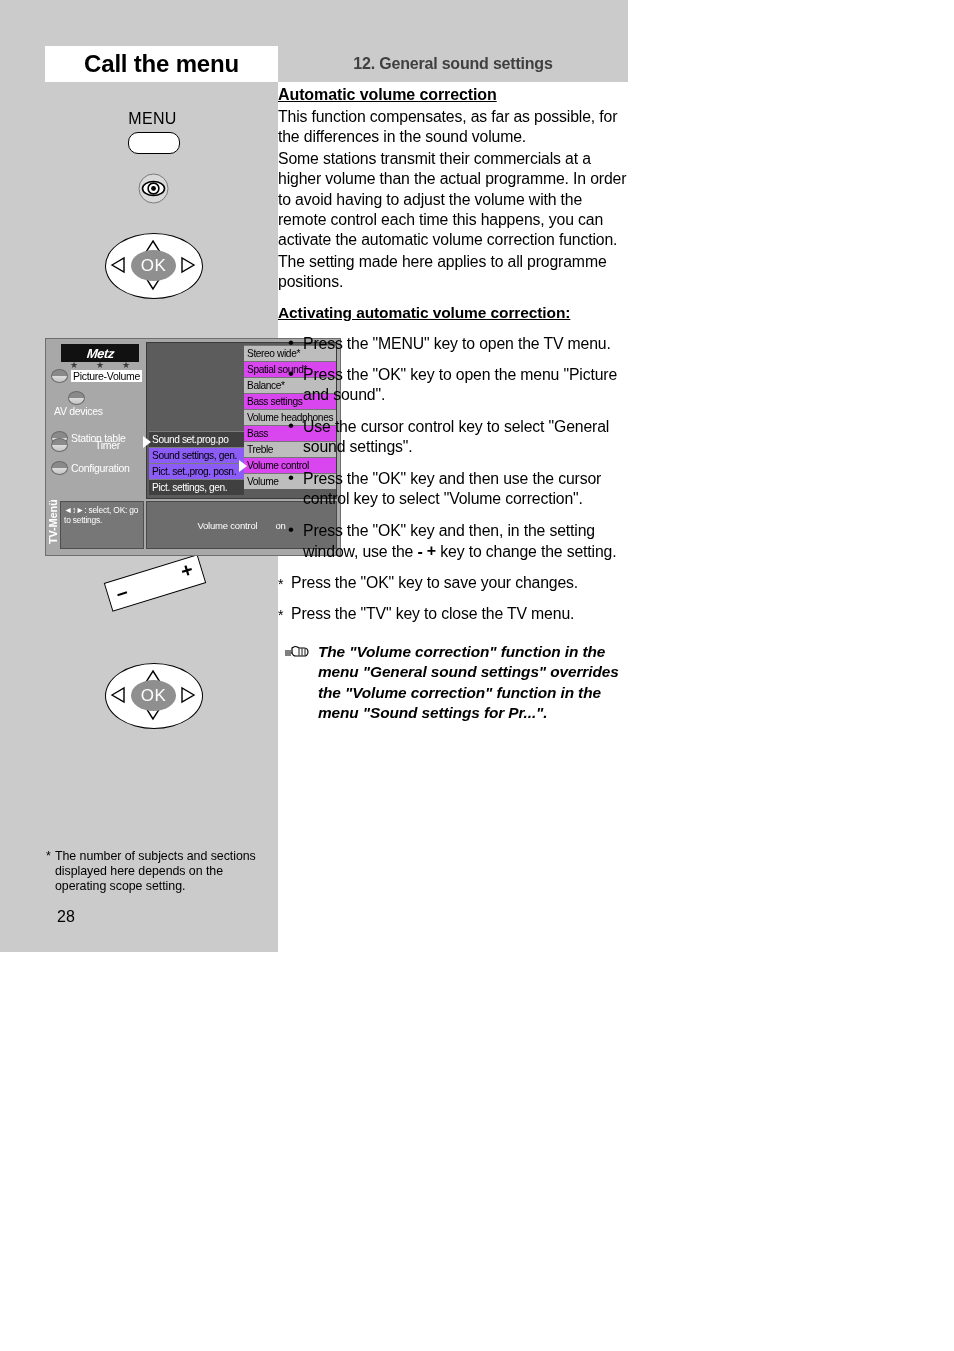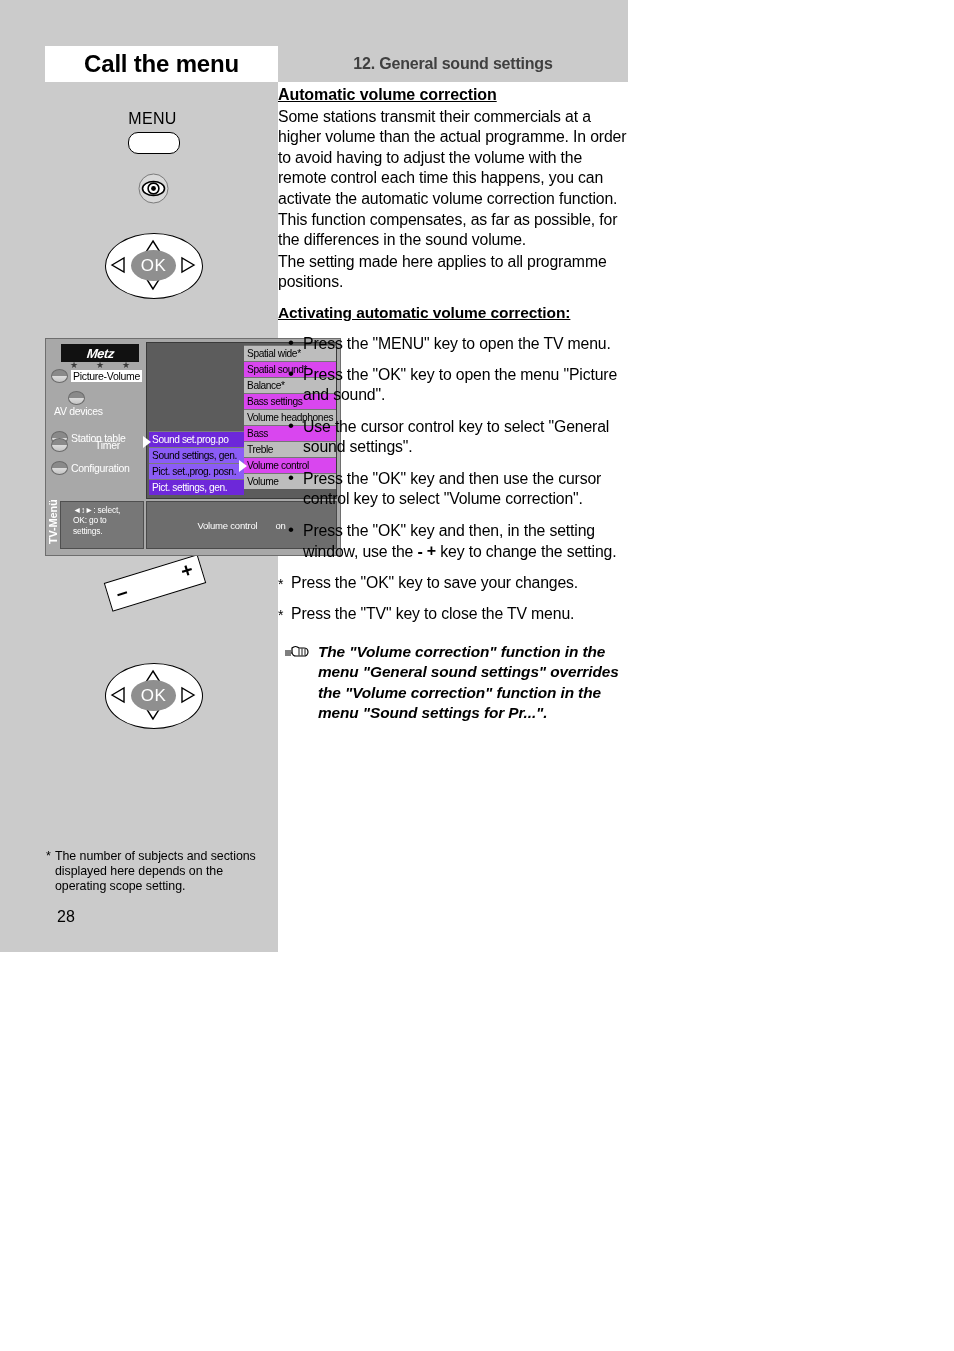--- a/index.html
+++ b/index.html
@@ -309,40 +309,40 @@
   }
   #tvmenu .helpbox {
     position: absolute;
     left: 14px; top: 162px;
     width: 84px; height: 48px;
     background: #777777;
     border: 1px solid #4f4f4f;
     color: #ffffff;
     font-size: 8.4px;
     line-height: 10.4px;
-    padding: 3px 12px;
+    padding: 3px 3px;
     box-sizing: border-box;
     letter-spacing: -0.2px;
   }
   #tvmenu .panel {
     position: absolute;
     left: 100px; top: 3px;
     width: 191px; height: 157px;
     background: #5c5c5c;
     border: 1px solid #3a3a3a;
     box-sizing: border-box;
   }
   #tvmenu .col-mid {
     position: absolute;
     left: 2px; top: 88px;
     width: 95px;
   }
   #tvmenu .col-mid .row {
     height: 16px;
-    background: #6d28d9;
+    background: #404040;
     color: #ffffff;
     font-size: 10.2px;
     display: flex; align-items: center;
     padding-left: 3px;
     box-sizing: border-box;
     border-top: 1px solid #7b7b7b;
     white-space: nowrap;
     letter-spacing: -0.4px;
   }
   #tvmenu .col-mid .row.highlight {
@@ -485,21 +485,21 @@
 
       <div class="col-mid">
         <div class="row">Sound set.prog.po</div>
         <div class="row highlight">Sound settings, gen.</div>
         <div class="row highlight">Pict. set.,prog. posn.</div>
         <div class="row">Pict. settings, gen.</div>
       </div>
       <div class="ptr" style="left:-4px; top:93px;"></div>
 
       <div class="col-right">
-        <div class="row alt">Spatial wide*</div>
+        <div class="row alt">Stereo wide*</div>
         <div class="row">Spatial sound*</div>
         <div class="row alt">Balance*</div>
         <div class="row">Bass settings</div>
         <div class="row alt">Volume headphones</div>
         <div class="row">Bass</div>
         <div class="row alt">Treble</div>
         <div class="row">Volume control</div>
         <div class="row alt">Volume</div>
       </div>
       <div class="ptr" style="left:92px; top:117px;"></div>
@@ -516,22 +516,22 @@
   <div class="footnote">
     <span class="fstar">*</span>
     <span class="ftext">The number of subjects and sections displayed here depends on the operating scope setting.</span>
   </div>
   <div class="page-num">28</div>
 
   <div class="content">
 
     <div class="sec-head">Automatic volume correction</div>
 
+    <p class="para">This function compensates, as far as possible, for the differences in the sound volume.</p>
     <p class="para">Some stations transmit their commercials at a higher volume than the actual programme. In order to avoid having to adjust the volume with the remote control each time this happens, you can activate the automatic volume correction function.</p>
-    <p class="para">This function compensates, as far as possible, for the differences in the sound volume.</p>
     <p class="para">The setting made here applies to all programme positions.</p>
 
     <div class="sec-head2">Activating automatic volume correction:</div>
 
     <ul class="steps">
       <li>
         <span class="bullet">•</span>
         <span>Press the "MENU" key to open the TV menu.</span>
       </li>
       <li>

